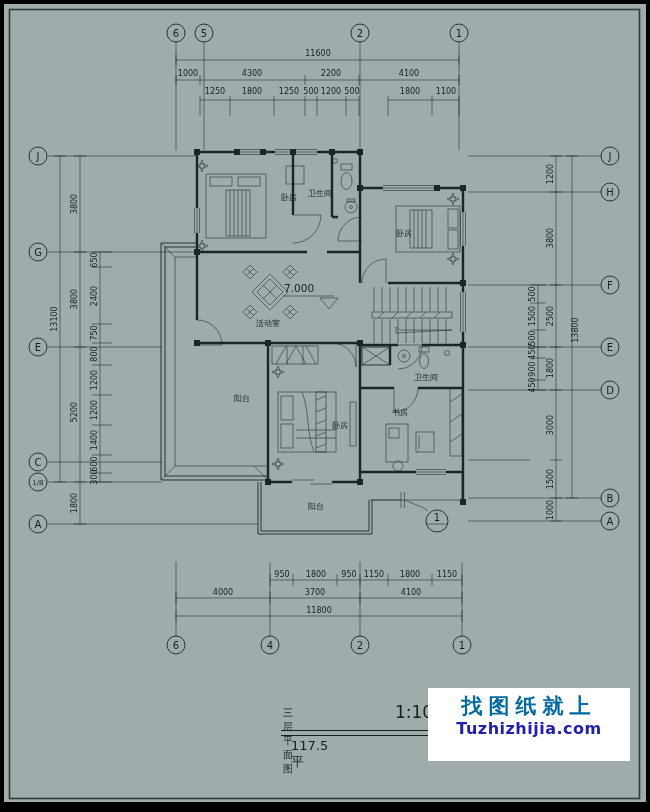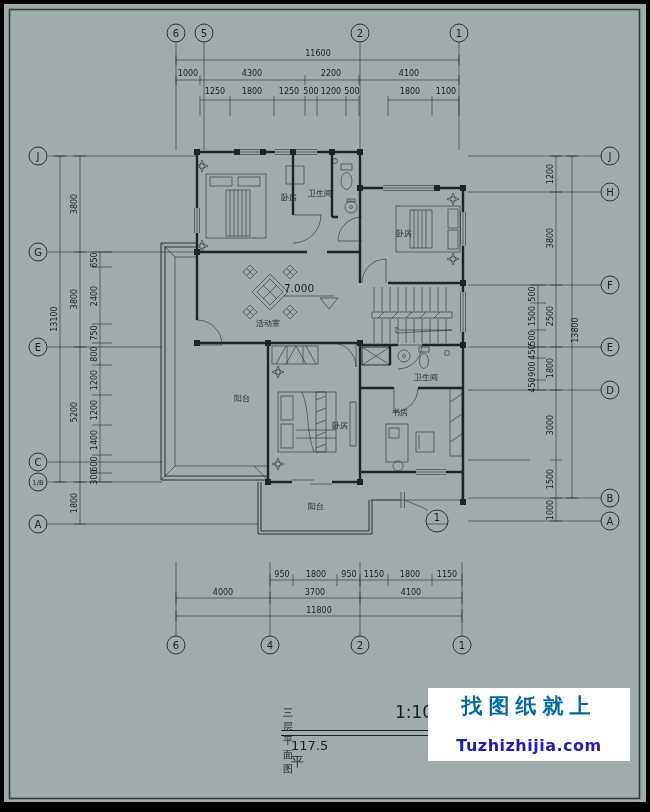--- a/index.html
+++ b/index.html
@@ -19,21 +19,21 @@
   .blk{fill:#1c2626;stroke:none;}
   #titleblock{position:absolute;left:283px;top:702px;color:#15201f;}
   #t-name{position:absolute;left:0;top:4px;font-size:10px;letter-spacing:2px;}
   #t-scale{position:absolute;left:112px;top:0;font-size:17px;}
   #t-rule{position:absolute;left:-2px;top:28px;width:150px;height:4px;
           border-top:1.6px solid #15201f;border-bottom:1.6px solid #15201f;}
   #t-area{position:absolute;left:8px;top:36px;font-size:13px;}
   #wm{position:absolute;left:428px;top:688px;width:202px;height:73px;background:#fff;
       text-align:center;z-index:5;}
   #wm-l1{margin-top:7px;font-size:21px;font-weight:bold;color:#0369a1;letter-spacing:6px;line-height:1.1;}
-  #wm-l2{margin-top:18px;font-size:16px;font-weight:bold;color:#2121ad;letter-spacing:0.5px;}
+  #wm-l2{margin-top:1px;font-size:16px;font-weight:bold;color:#2121ad;letter-spacing:0.5px;}
 </style>
 </head>
 <body>
 
 <div id="stage">
   <div id="paper"></div>
 
   <svg width="650" height="812" viewBox="0 0 650 812">
     <defs>
       <g id="fl">

